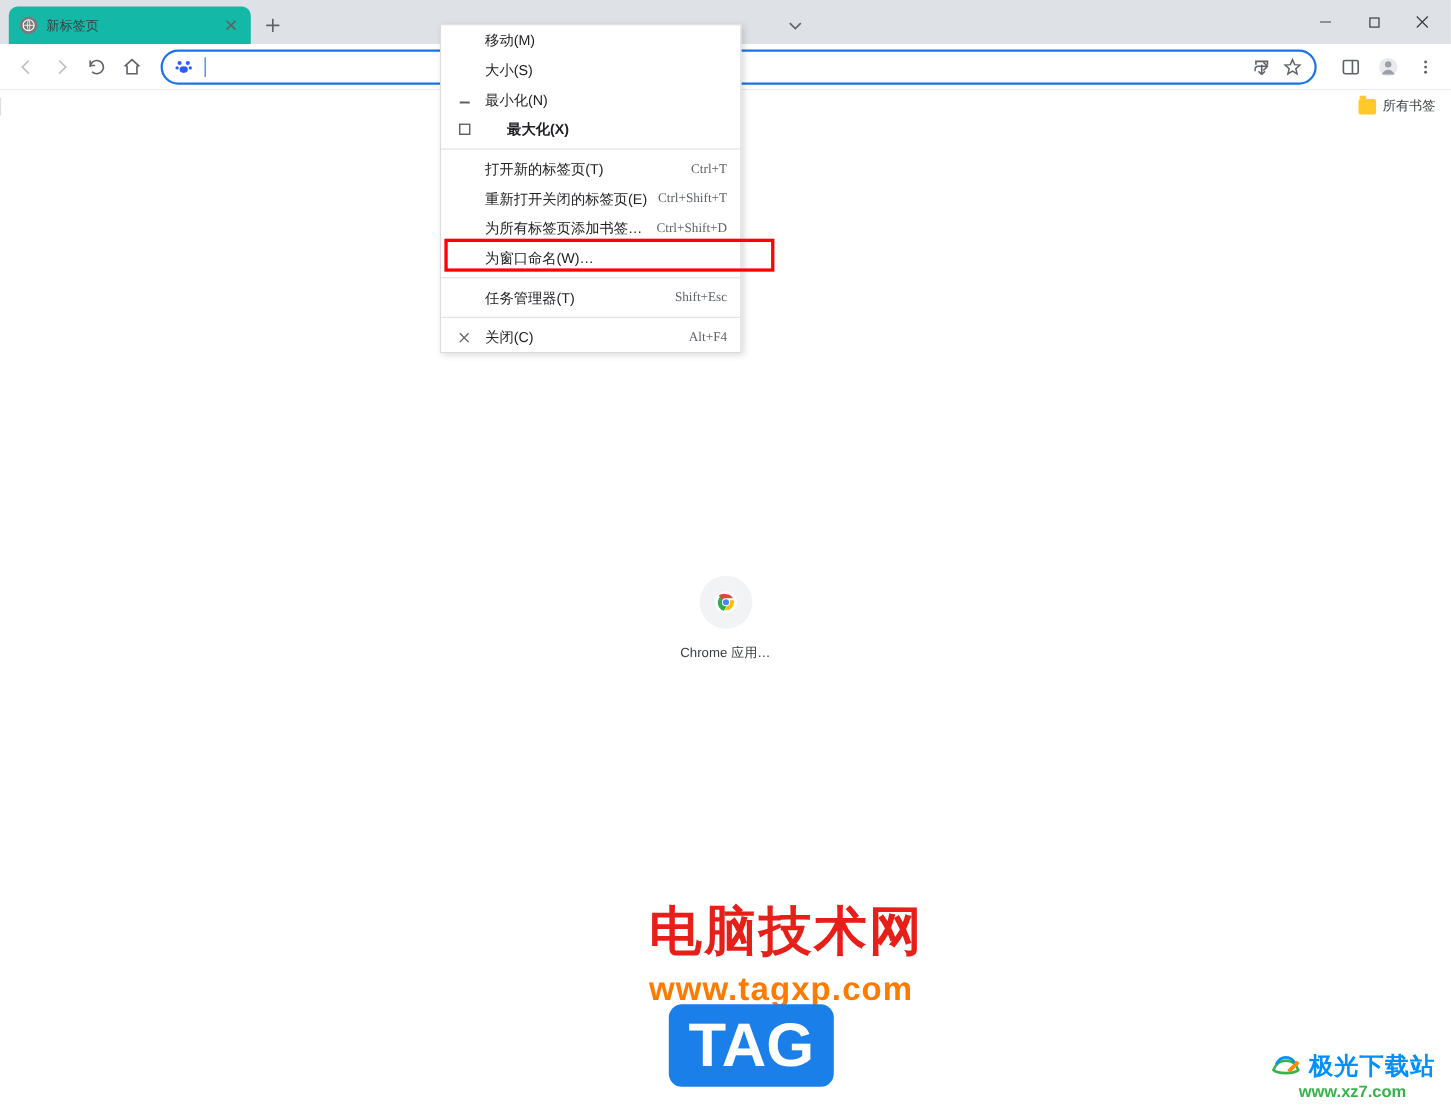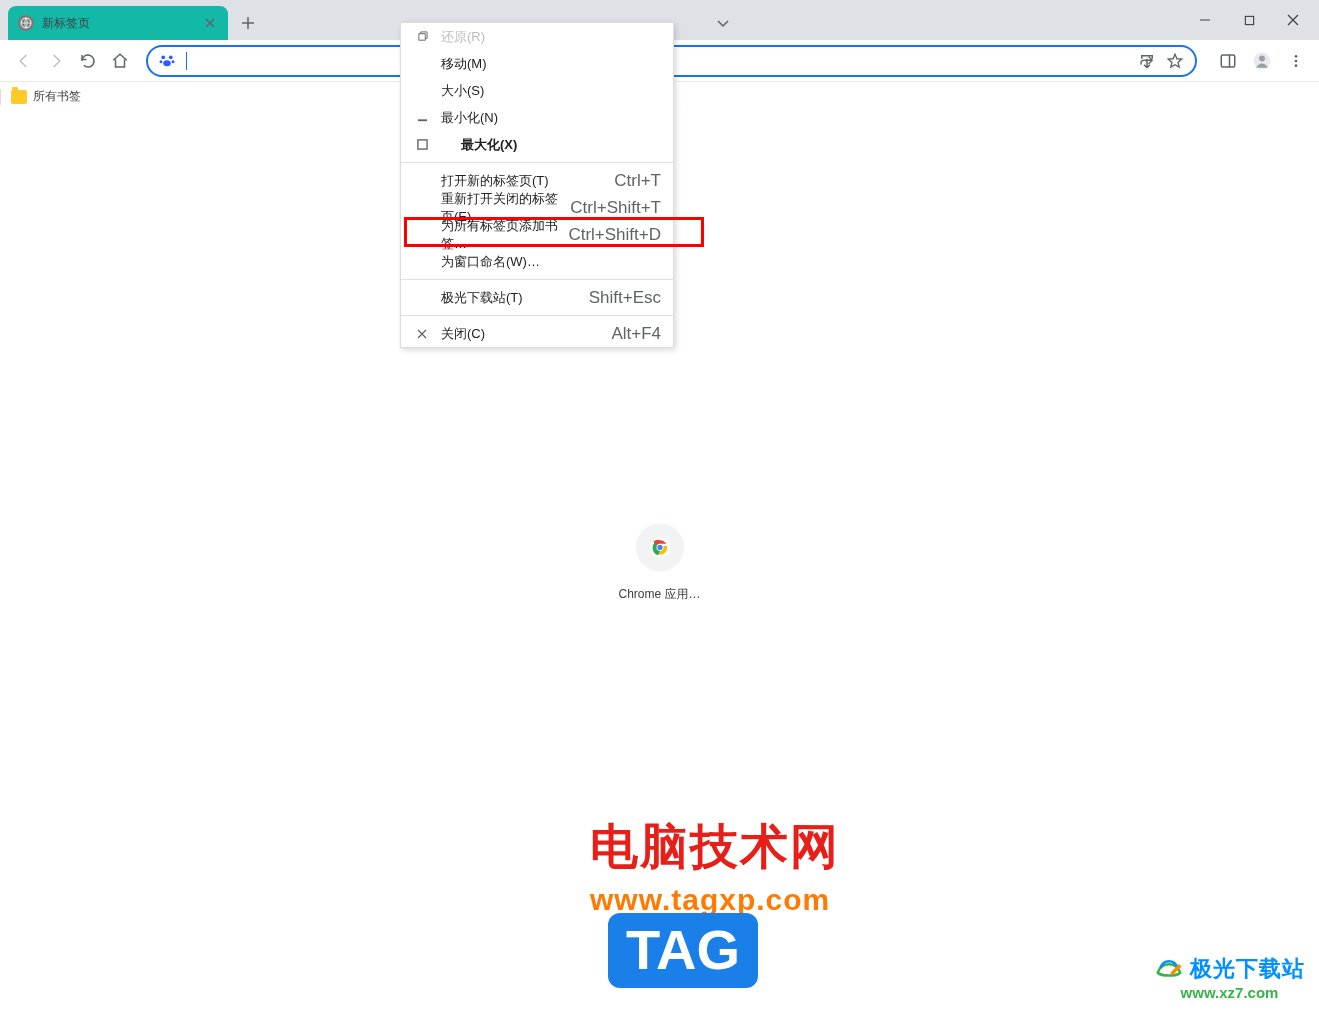--- a/index.html
+++ b/index.html
@@ -25,39 +25,39 @@
   .omnibox .paw { width:18px; height:18px; margin-right:10px; color:#2b5cff;}
   .omnibox input { flex:1; border:none; outline:none; font-size:14px; background:transparent;}
   .caret{ width:1px; height:18px; background:#1a73e8; animation:blink 1s steps(2) infinite;}
   @keyframes blink{50%{opacity:0;}}
   .omnibox-actions{display:flex; gap:8px; margin-left:auto;}
   .omni-icon{width:20px;height:20px;display:flex;align-items:center;justify-content:center;color:#5f6368;cursor:pointer;}
   .right-icons{display:flex; align-items:center; gap:4px; padding-left:6px;}
   .r-ic{width:30px;height:30px;display:flex;align-items:center;justify-content:center;color:#5f6368;cursor:pointer;border-radius:50%;}
   
   
-  .bookmarks-row{height:30px; background:#fff; display:flex; justify-content:flex-start; align-items:center; padding-right:14px; border-bottom:1px solid #fefefe;}
+  .bookmarks-row{height:30px; background:#fff; display:flex; justify-content:space-between; align-items:center; padding-right:14px; border-bottom:1px solid #fefefe;}
   .bm-divider{width:1px;height:16px;background:#dadce0;margin-right:10px;}
   .bm-item{display:flex;align-items:center;gap:6px;font-size:12px;color:#3c4043;cursor:pointer;}
   .folder-icon{width:16px;height:14px;background:#ffca28;border-radius:2px;position:relative;}
   .folder-icon::before{content:"";position:absolute;top:-3px;left:1px;width:6px;height:3px;background:#ffca28;border-radius:1px 1px 0 0;}
   
   
   .content{position:absolute; top:112px; left:0; right:0; bottom:0; background:#fff;}
   .shortcut{position:absolute; left:50%; top:50%; transform:translate(-50%,-50%); text-align:center;}
   .shortcut-circle{width:48px;height:48px;border-radius:50%;background:#f1f3f4;margin:0 auto 14px;display:flex;align-items:center;justify-content:center;}
   .shortcut-label{font-size:12px;color:#3c4043;}
   
   
   .context-menu{position:absolute; left:400px; top:22px; width:274px; background:#fff; border:1px solid #dadce0; box-shadow:2px 2px 6px rgba(0,0,0,.15); z-index:50; font-size:13px;}
   .menu-item{display:flex;align-items:center;height:27px;padding:0 12px; color:#202124; cursor:default;}
   .menu-item.disabled{color:#bdbdbd;}
   .menu-item .mi-icon{width:18px;display:flex;justify-content:center;margin-right:10px;color:#5f6368;font-size:11px;}
   .menu-item .mi-label{flex:1;}
-  .menu-item .mi-shortcut{color:#5f6368;font-size:17px;}
+  .menu-item .mi-shortcut{color:#5f6368;font-size:12px;font-family:Liberation Serif, serif;}
   .menu-item.bold .mi-label{font-weight:700;margin-left:20px;}
   .menu-sep{height:1px;background:#e0e0e0;margin:4px 0;}
   .highlight-box{position:absolute;border:3px solid #ff0000;pointer-events:none;z-index:60;}
   
   
   .wm1{position:absolute;left:590px;top:815px;z-index:40;}
   .wm1-text{font-family:"Microsoft YaHei",sans-serif;font-weight:900;font-size:48px;color:#e71f19;letter-spacing:2px;}
   .wm1-url{font-family:Arial,sans-serif;font-weight:700;font-size:30px;color:#ff7a00;letter-spacing:1px;margin-top:4px;}
   .wm1-tag{display:inline-block;background:#1a7fe8;color:#fff;font-weight:900;font-size:56px;font-family:Arial,sans-serif;padding:4px 18px 6px;border-radius:12px;margin-left:18px;vertical-align:top;position:relative;top:-4px;}
   
@@ -205,29 +205,20 @@
         <path d="M40 24a16 16 0 0 1-18.6 15.8l7-12.2A8 8 0 0 0 32 24c0-1.4-.4-2.8-1-4h8.1c.6 1.3.9 2.6.9 4z" fill="#fbbc05"></path>
         <circle cx="24" cy="24" r="7" fill="#4285f4"></circle>
         <circle cx="24" cy="24" r="7" fill="none" stroke="#fff" stroke-width="2"></circle>
       </svg>
     </div>
     <div class="shortcut-label">Chrome 应用…</div>
   </div>
 </div>
 
 <div class="context-menu">
-  <div class="menu-item disabled">
-    <span class="mi-icon">
-      <svg width="11" height="11" viewBox="0 0 12 12">
-          <rect x="2" y="3" width="7" height="7" fill="none" stroke="currentColor"></rect>
-          <path d="M4 3V1h7v7h-2" fill="none" stroke="currentColor"></path>
-        </svg>
-    </span>
-    <span class="mi-label">还原(R)</span>
-  </div>
   <div class="menu-item">
     <span class="mi-icon"></span>
     <span class="mi-label">移动(M)</span>
   </div>
   <div class="menu-item">
     <span class="mi-icon"></span>
     <span class="mi-label">大小(S)</span>
   </div>
   <div class="menu-item">
     <span class="mi-icon">
@@ -261,21 +252,21 @@
     <span class="mi-label">为所有标签页添加书签…</span>
     <span class="mi-shortcut">Ctrl+Shift+D</span>
   </div>
   <div class="menu-item">
     <span class="mi-icon"></span>
     <span class="mi-label">为窗口命名(W)…</span>
   </div>
   <div class="menu-sep"></div>
   <div class="menu-item">
     <span class="mi-icon"></span>
-    <span class="mi-label">极光下载站(T)</span>
+    <span class="mi-label">任务管理器(T)</span>
     <span class="mi-shortcut">Shift+Esc</span>
   </div>
   <div class="menu-sep"></div>
   <div class="menu-item">
     <span class="mi-icon">
       <svg width="10" height="10" viewBox="0 0 10 10">
           <path d="M1 1l8 8M9 1l-8 8" stroke="currentColor" stroke-width="1.2"></path>
         </svg>
     </span>
     <span class="mi-label">关闭(C)</span>

